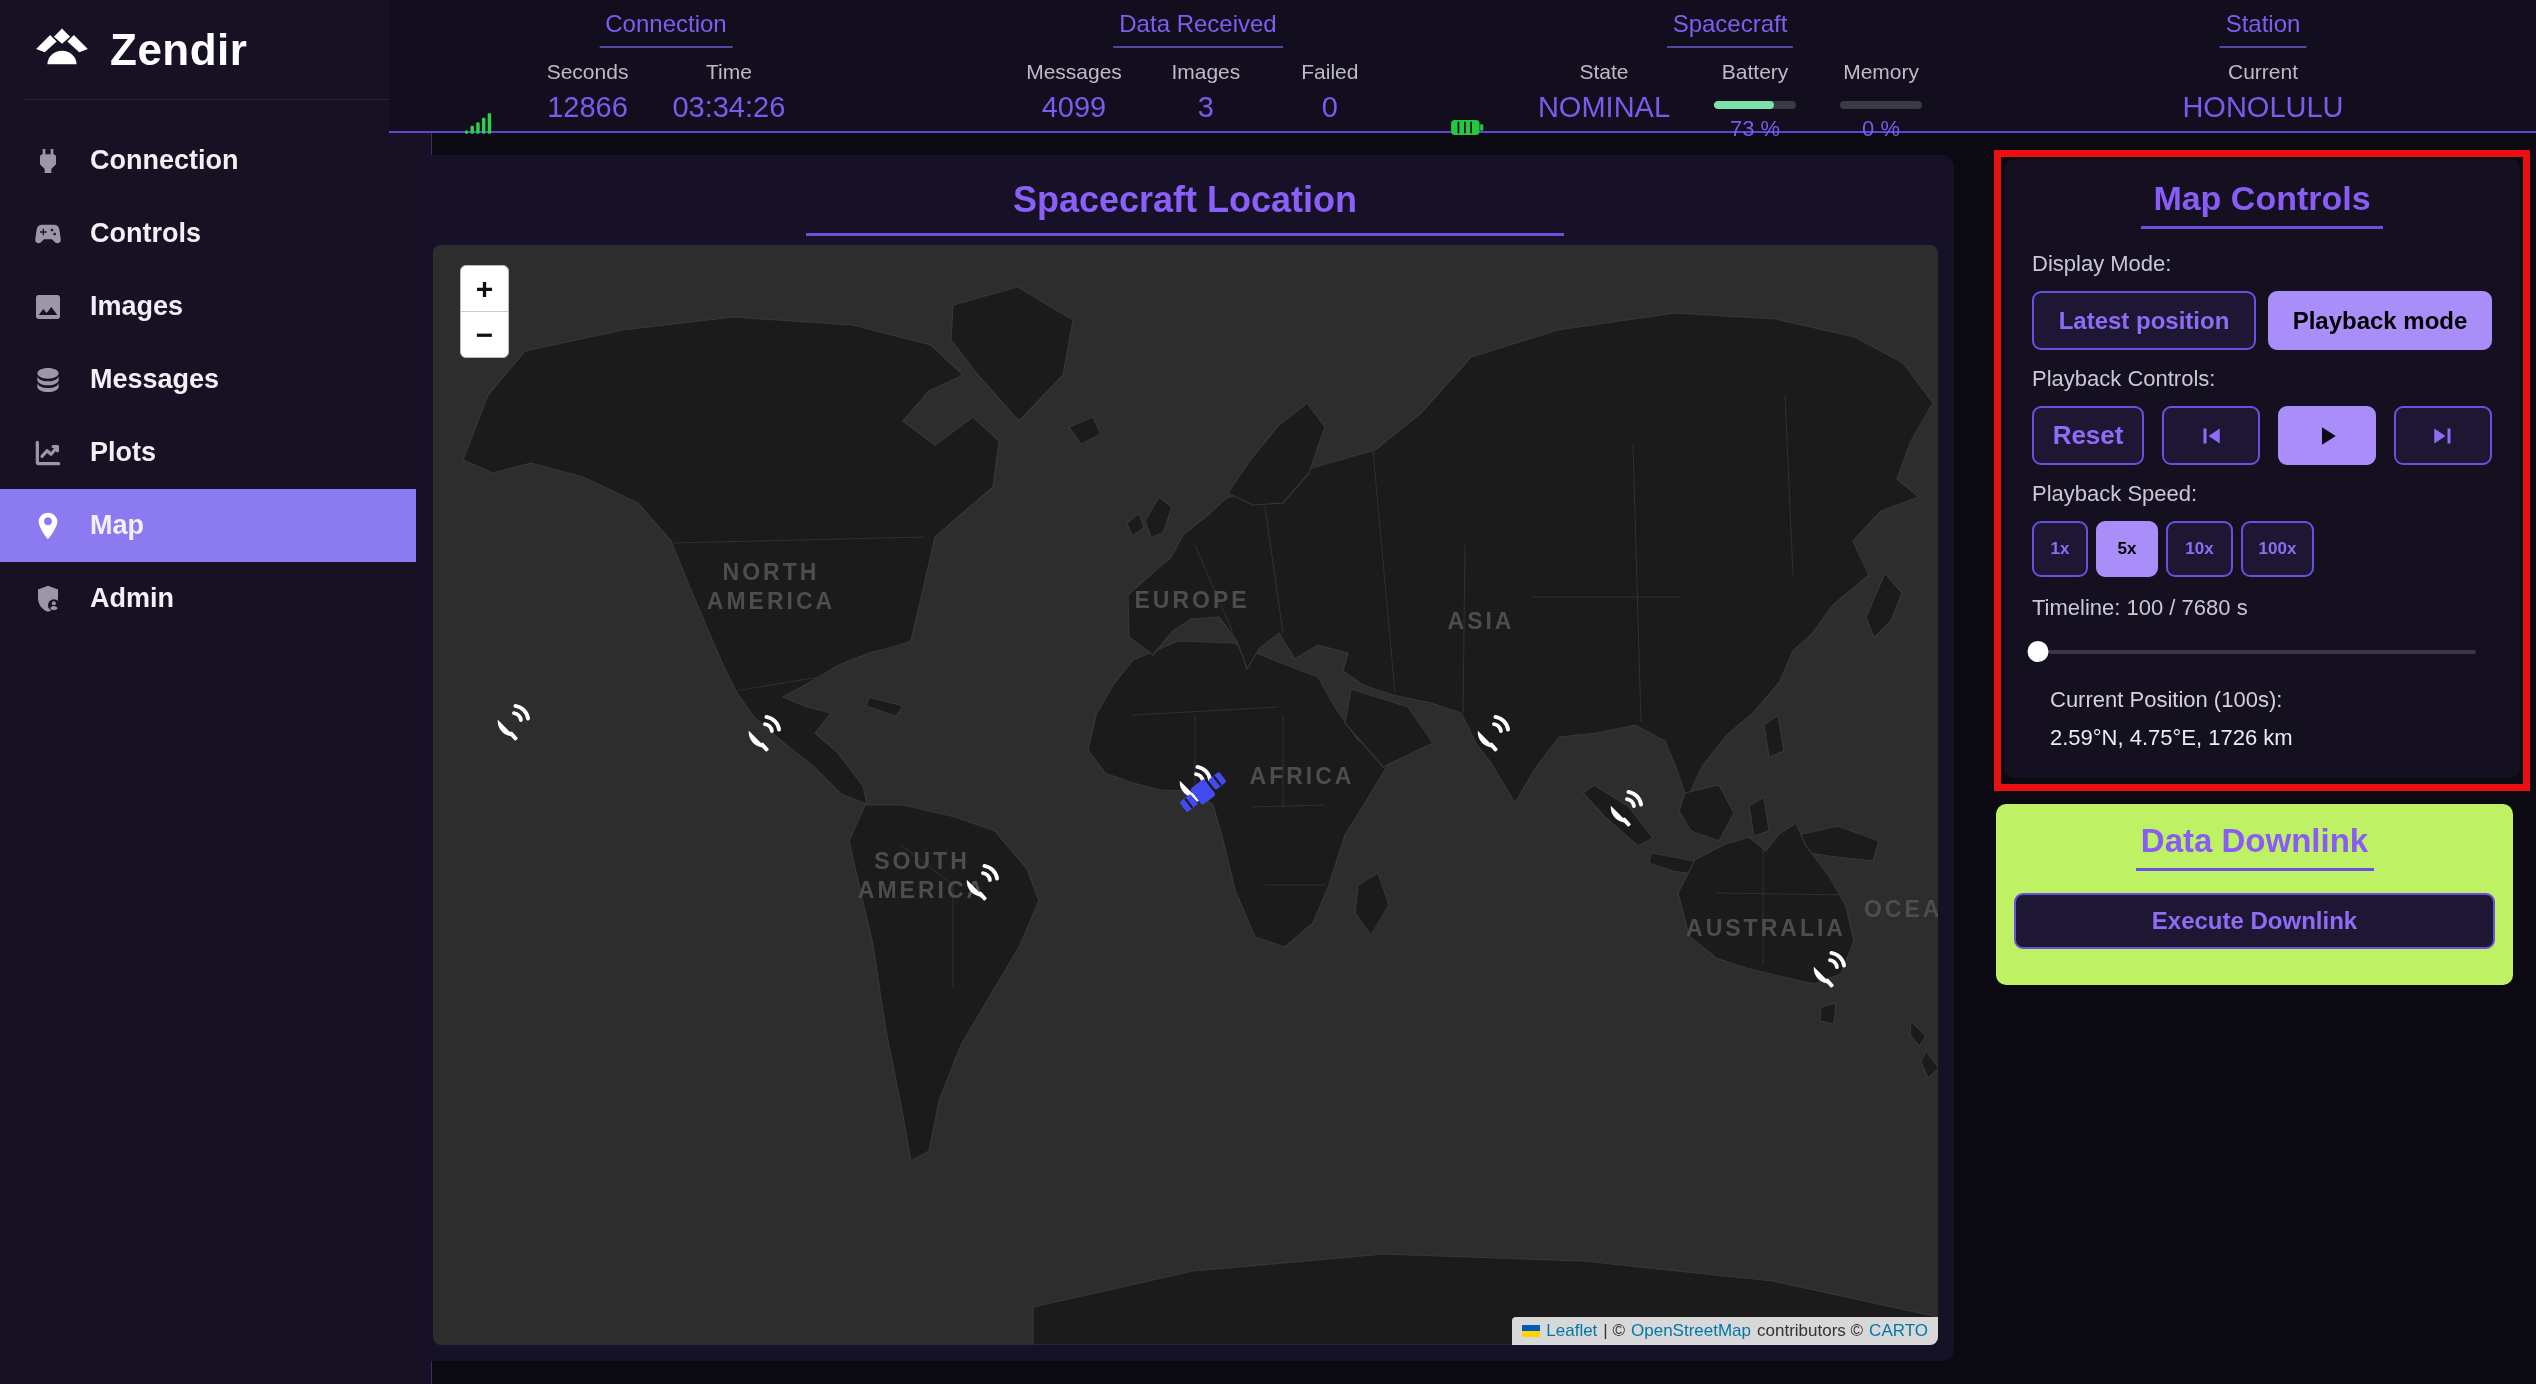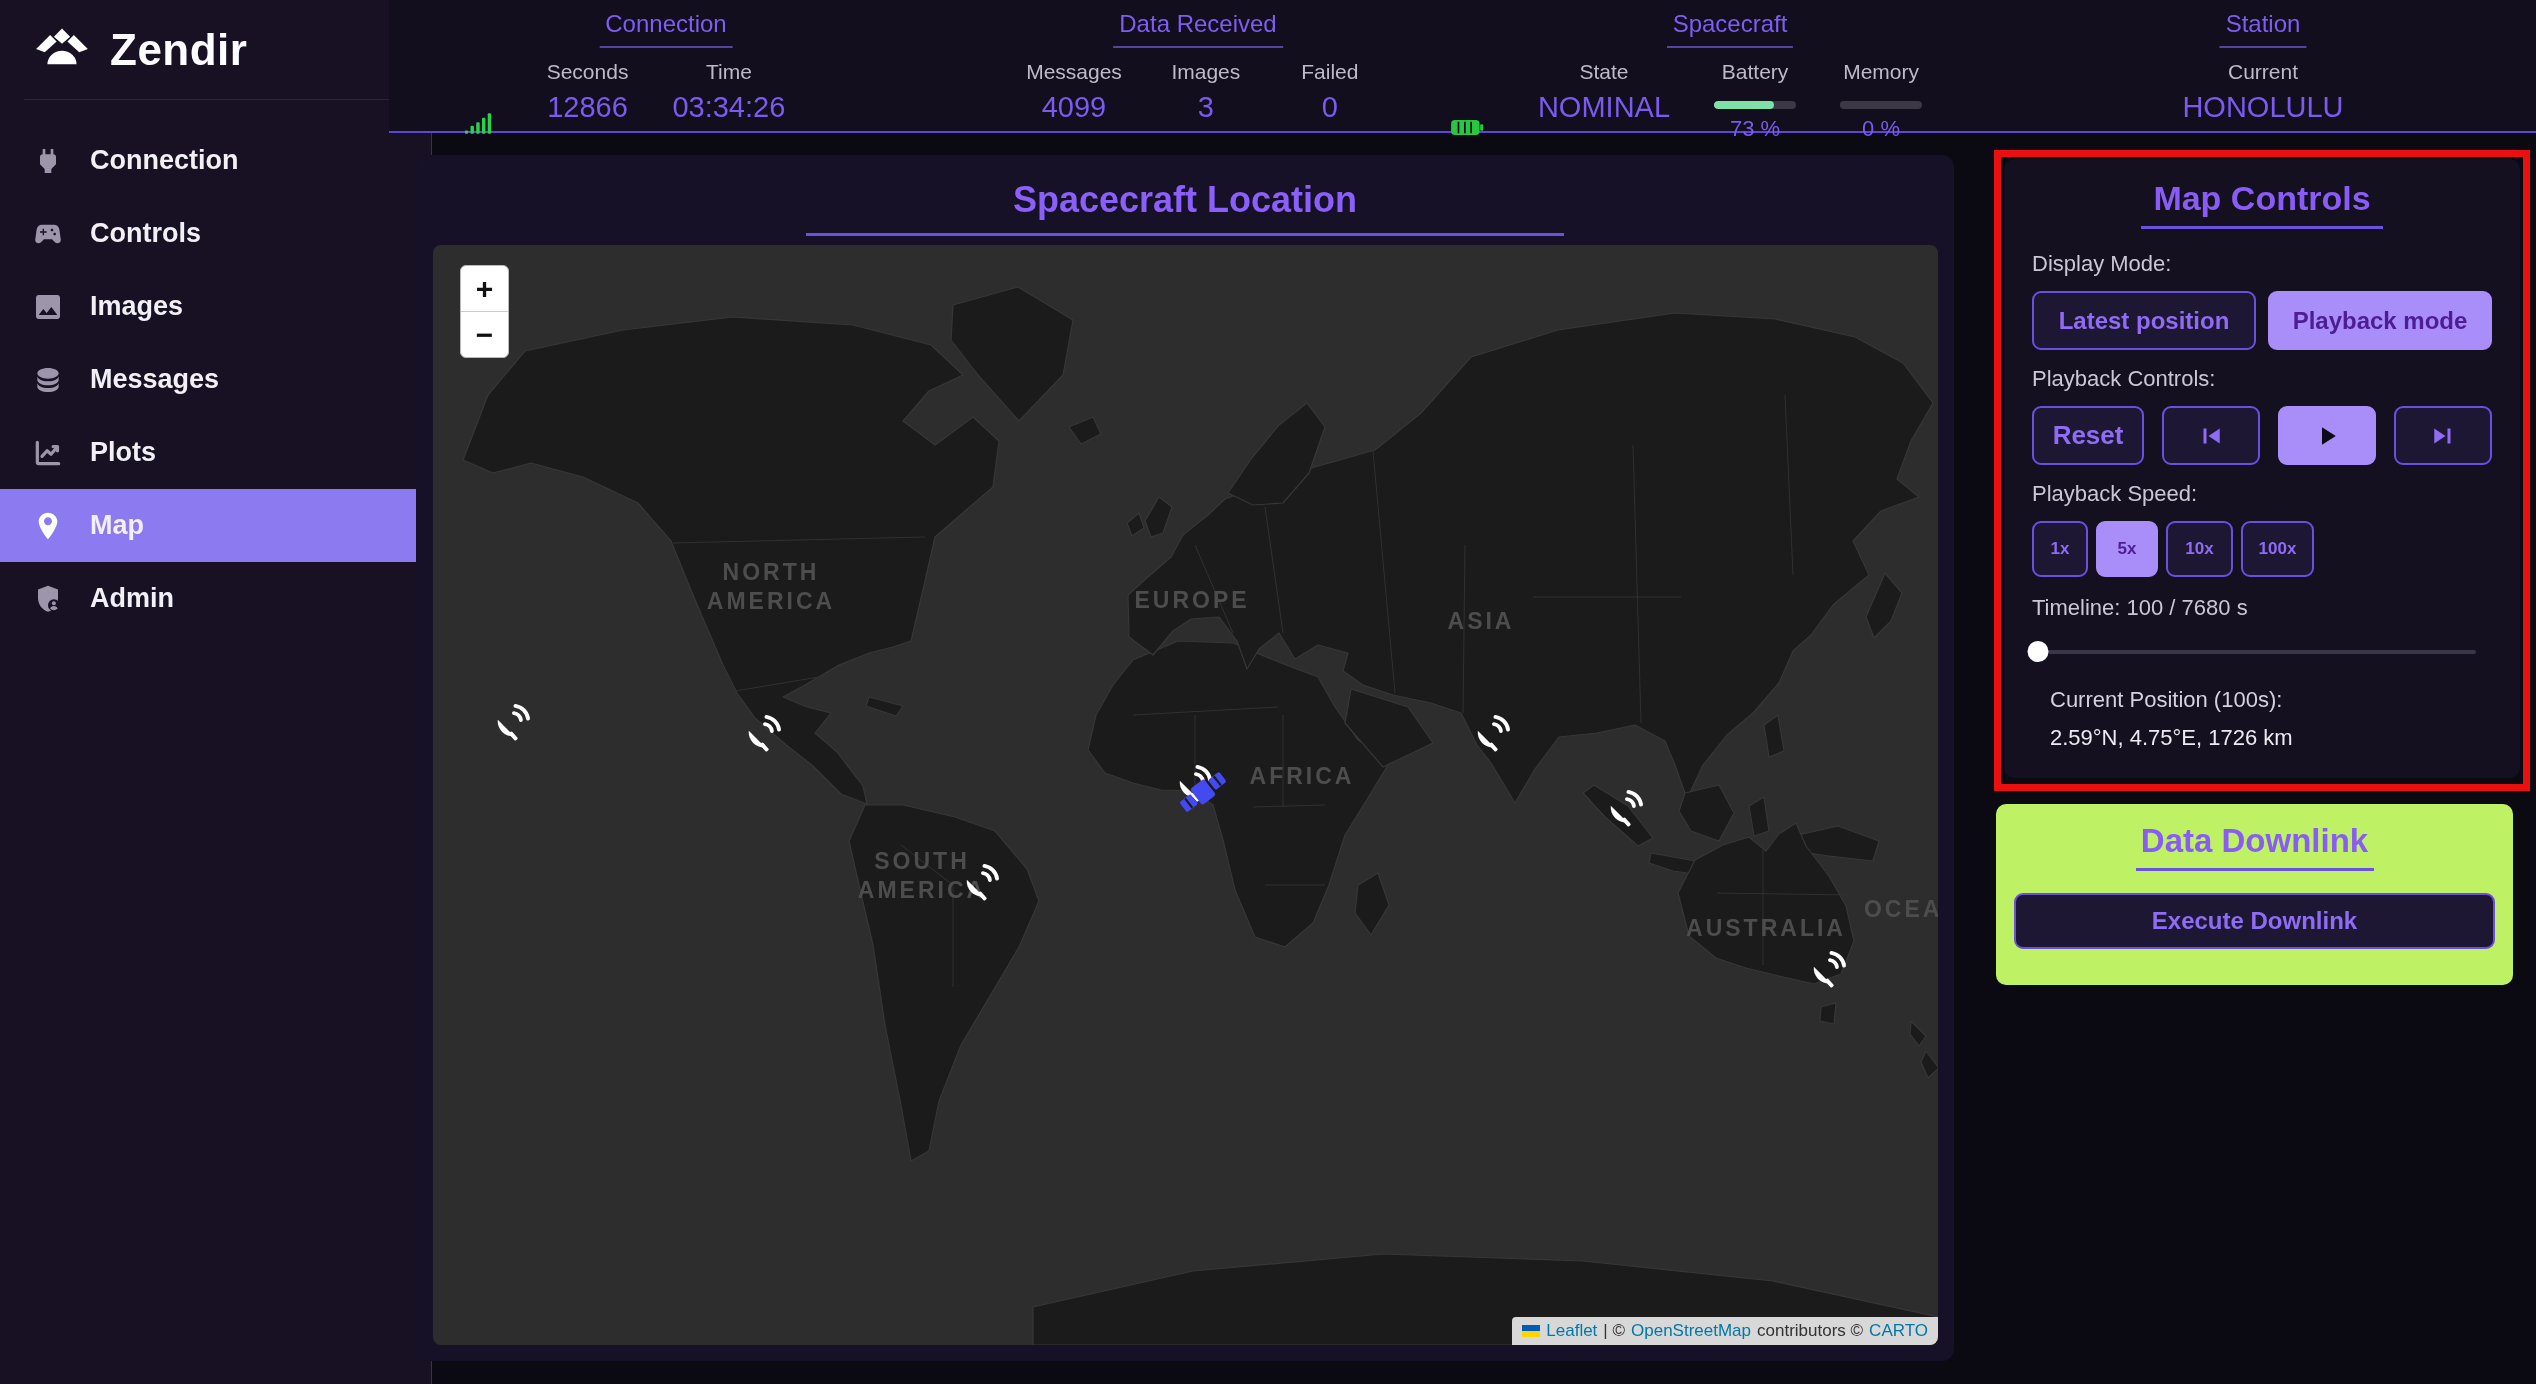--- a/index.html
+++ b/index.html
@@ -51,21 +51,21 @@
 
   
   .red-box{position:absolute;left:1994px;top:150px;width:536px;height:641px;border:7px solid #ea1010;box-sizing:border-box;z-index:3;}
   .mc-panel{position:absolute;left:3px;top:2px;width:516px;height:619px;background:#141020;border-radius:10px;box-sizing:border-box;padding:0 28px;}
   .panel-title{text-align:center;margin-top:20px;font-size:34px;font-weight:bold;color:#8a5cf6;}
   .panel-underline{height:3px;background:#6c50e0;margin:8px auto 0;}
   .ctl-label{font-size:22px;color:#cbc7d6;margin-top:22px;}
   .btnrow{display:flex;gap:12px;margin-top:14px;}
   .btn{border-radius:9px;display:flex;align-items:center;justify-content:center;cursor:pointer;box-sizing:border-box;}
   .btn-outline{background:#1e1733;border:2px solid #6950e0;color:#8f6cf5;}
-  .btn-filled{background:#a98df8;border:2px solid #a98df8;color:#4c1d95;}
+  .btn-filled{background:#a98df8;border:2px solid #a98df8;color:#000000;}
   .dm-btn{flex:1;height:59px;font-size:24px;font-weight:bold;}
   .pb-btn{flex:1;height:59px;font-size:26px;font-weight:600;}
   .pb-btn svg{width:30px;height:30px;}
   .sp-btn{height:56px;font-size:17px;font-weight:bold;}
   .slider{position:relative;margin-top:20px;height:22px;}
   .slider-track{position:absolute;left:0;right:16px;top:9px;height:4px;border-radius:2px;background:#3a3548;}
   .slider-thumb{position:absolute;left:1.3%;top:0;width:21px;height:21px;border-radius:50%;background:#ffffff;transform:translateX(-50%);cursor:pointer;}
   .pos-block{margin-top:24px;padding-left:18px;}
   .pos-label{font-size:22px;color:#d5d1de;}
   .pos-value{font-size:22px;color:#eceaf2;margin-top:12px;}

